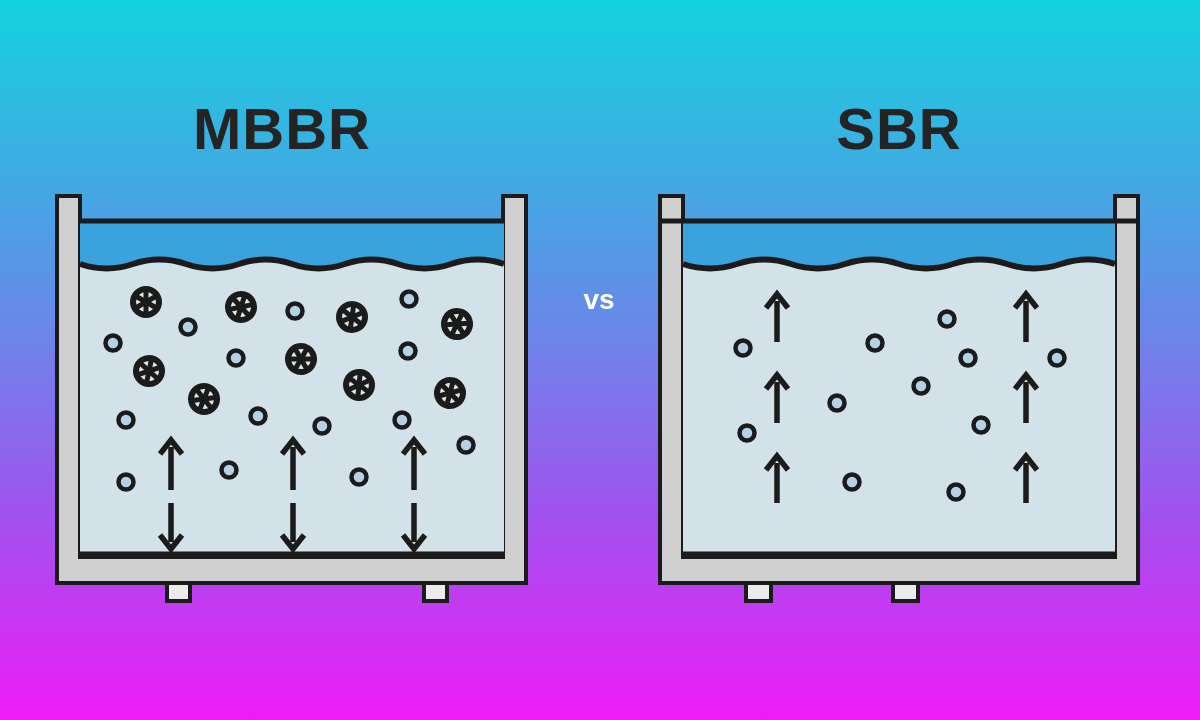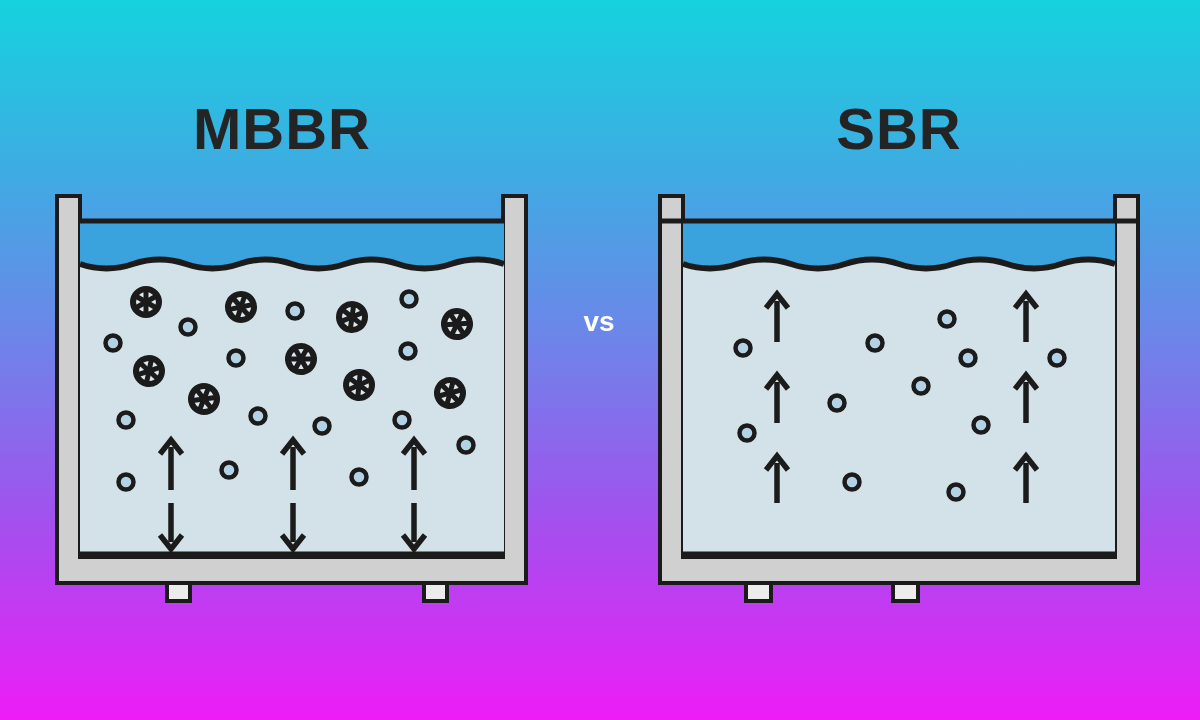--- a/index.html
+++ b/index.html
@@ -30,21 +30,21 @@
       var(--c-background_bottom) 100%);
   }
   .tank-title{
     position:absolute;top:100px;width:300px;text-align:center;
     font-size:58px;font-weight:800;letter-spacing:1px;
     color:var(--c-title_text);line-height:1;
   }
   #title-left{left:132px;}
   #title-right{left:749px;}
   .versus{
-    position:absolute;left:549px;top:308px;width:100px;text-align:center;
+    position:absolute;left:549px;top:286px;width:100px;text-align:center;
     font-size:28px;font-weight:700;color:var(--c-versus_text);line-height:1;
   }
   svg{position:absolute;left:0;top:0;}
 </style>
 </head>
 <body>
 
 <div class="stage">
 
   <div class="tank-title" id="title-right">SBR</div>

